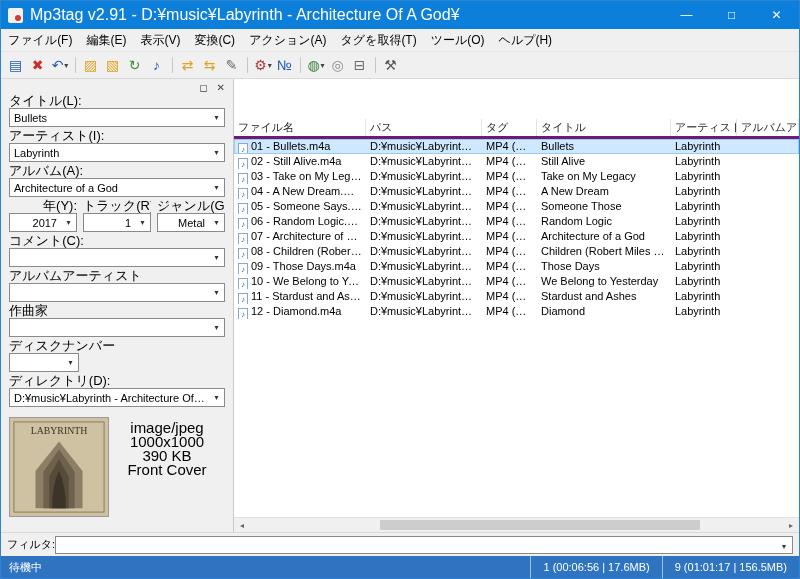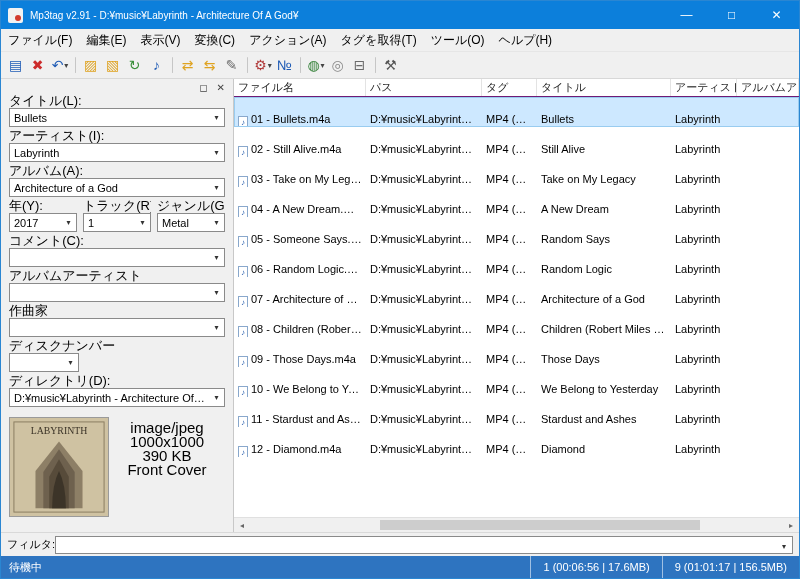--- a/index.html
+++ b/index.html
@@ -3,21 +3,21 @@
 <meta charset="utf-8">
 <style>
   * { margin:0; padding:0; box-sizing:border-box; font-family:"Liberation Sans","DejaVu Sans",sans-serif; }
   html,body { width:800px; height:579px; overflow:hidden; background:#fff; }
   .window { width:800px; height:579px; display:flex; flex-direction:column; border:1px solid #2a86d2; background:#f0f0f0; overflow:hidden; }
 
   
   .titlebar { flex:0 0 28px; background:#0c7fdb; color:#fff; display:flex; align-items:center; }
   .app-icon { width:15px; height:15px; margin:0 7px; background:#f2f2f2; border-radius:2px; position:relative; flex:0 0 15px; }
   .app-icon::after { content:""; position:absolute; right:2px; bottom:2px; width:6px; height:6px; border-radius:50%; background:#d23b2e; }
-  .title-text { flex:1; font-size:10px; white-space:nowrap; overflow:hidden; }
+  .title-text { flex:1; font-size:16px; white-space:nowrap; overflow:hidden; }
   .win-btns { display:flex; height:100%; }
   .win-btn { width:45px; display:flex; align-items:center; justify-content:center; font-size:12px; }
 
   
   .menubar { flex:0 0 22px; display:flex; align-items:center; font-size:12px; background:#f0f0f0;text-align:right; }
   .menu-item { padding:2px 7px; white-space:nowrap; }
 
   
   .toolbar { flex:0 0 28px; display:flex; align-items:center; padding:0 4px; background:#f0f0f0; border-top:1px solid #e6e6e6; border-bottom:1px solid #d8d8d8; }
   .tbtn { min-width:22px; height:22px; display:flex; align-items:center; justify-content:center; font-size:14px; border-radius:2px; }
@@ -30,38 +30,38 @@
   
   .tagpanel { flex:0 0 233px; background:#f0f0f0; border-right:1px solid #c8c8c8; padding:2px 8px 4px 8px; display:flex; flex-direction:column; overflow:hidden; }
   .panel-head { display:flex; justify-content:flex-end; gap:9px; height:13px; align-items:center; font-size:10px; color:#444; }
   .field { margin-bottom:2px; }
   .field-label { font-size:13px; height:14px; line-height:14px; white-space:nowrap; overflow:hidden; }
   .combo { height:19px; background:#fff; border:1px solid #8a8a8a; display:flex; align-items:center; font-size:11px; }
   .combo-text { flex:1; padding:0 4px; white-space:nowrap; overflow:hidden; text-overflow:ellipsis; }
   .combo-arrow { flex:0 0 15px; height:100%; display:flex; align-items:center; justify-content:center; color:#333; }
   .combo-arrow::after { content:"▾"; font-size:8px; }
   .row3 { display:flex; gap:6px; }
-  .row3 .sub { flex:1; min-width:0; }
+  .row3 .sub { flex:1; min-width:0;text-align:right; }
   .narrow { width:70px; }
   .cover-area { display:flex; margin-top:8px; }
   .cover-img { flex:0 0 100px; height:100px; border:1px solid #9a9a9a; background:#cfc2a2; }
   .cover-info { flex:1; text-align:center; font-size:15px; line-height:14px; padding-top:4px; color:#000; }
 
   
   .filearea { flex:1 1 auto; display:flex; flex-direction:column; background:#fff; min-width:0; }
-  .lv-header { flex:0 0 17px; display:flex; background:#fff; border-bottom:1px solid #701a75; font-size:11px; }
+  .lv-header { flex:0 0 17px; display:flex; background:#fff; border-bottom:3px solid #701a75; font-size:11px;margin-top:40px; }
   .hcell { border-right:1px solid #e3e3e3; padding:1px 4px; white-space:nowrap; overflow:hidden; color:#222; }
   .lv-header .hcell:nth-of-type(1) { flex:0 0 132px; }
   .lv-header .hcell:nth-of-type(2) { flex:0 0 116px; }
   .lv-header .hcell:nth-of-type(3) { flex:0 0 55px; }
   .lv-header .hcell:nth-of-type(4) { flex:0 0 134px; }
   .lv-header .hcell:nth-of-type(5) { flex:0 0 66px; }
   .lv-header .hcell:nth-of-type(6) { flex:1 1 auto; }
   .lv-body { flex:1 1 auto; overflow:hidden; }
-  .lrow { display:flex; height:30px; font-size:11px; align-items:flex-end; }
+  .lrow { display:flex; height:15px; font-size:11px; align-items:flex-start; }
   .lrow.selected { background:#cde8ff; outline:1px solid #99ccf0; outline-offset:-1px; }
   .cell { padding:0 4px; white-space:nowrap; overflow:hidden; text-overflow:ellipsis; height:15px; line-height:15px; }
   .lrow .cell:nth-of-type(1) { flex:0 0 132px; }
   .lrow .cell:nth-of-type(2) { flex:0 0 116px; }
   .lrow .cell:nth-of-type(3) { flex:0 0 55px; }
   .lrow .cell:nth-of-type(4) { flex:0 0 134px; }
   .lrow .cell:nth-of-type(5) { flex:0 0 66px; }
   .lrow .cell:nth-of-type(6) { flex:1 1 auto; }
   .file-icon { display:inline-block; width:10px; height:12px; background:#fff; border:1px solid #89a8cc; font-size:8px; line-height:11px; color:#2b62b0; text-align:center; margin-right:3px; vertical-align:-2px; }
   .hscroll { flex:0 0 15px; background:#f0f0f0; border-top:1px solid #e0e0e0; display:flex; align-items:center; }
@@ -365,21 +365,21 @@
             <div class="cell">MP4 (MP4)</div>
             <div class="cell">A New Dream</div>
             <div class="cell">Labyrinth</div>
             <div class="cell"></div>
           </div>
 
           <div class="lrow">
             <div class="cell"><span class="file-icon">♪</span><span>05 - Someone Says.m4a</span></div>
             <div class="cell">D:¥music¥Labyrinth - Ar...</div>
             <div class="cell">MP4 (MP4)</div>
-            <div class="cell">Random Says</div>
+            <div class="cell">Someone Those</div>
             <div class="cell">Labyrinth</div>
             <div class="cell"></div>
           </div>
 
           <div class="lrow">
             <div class="cell"><span class="file-icon">♪</span><span>06 - Random Logic.m4a</span></div>
             <div class="cell">D:¥music¥Labyrinth - Ar...</div>
             <div class="cell">MP4 (MP4)</div>
             <div class="cell">Random Logic</div>
             <div class="cell">Labyrinth</div>

